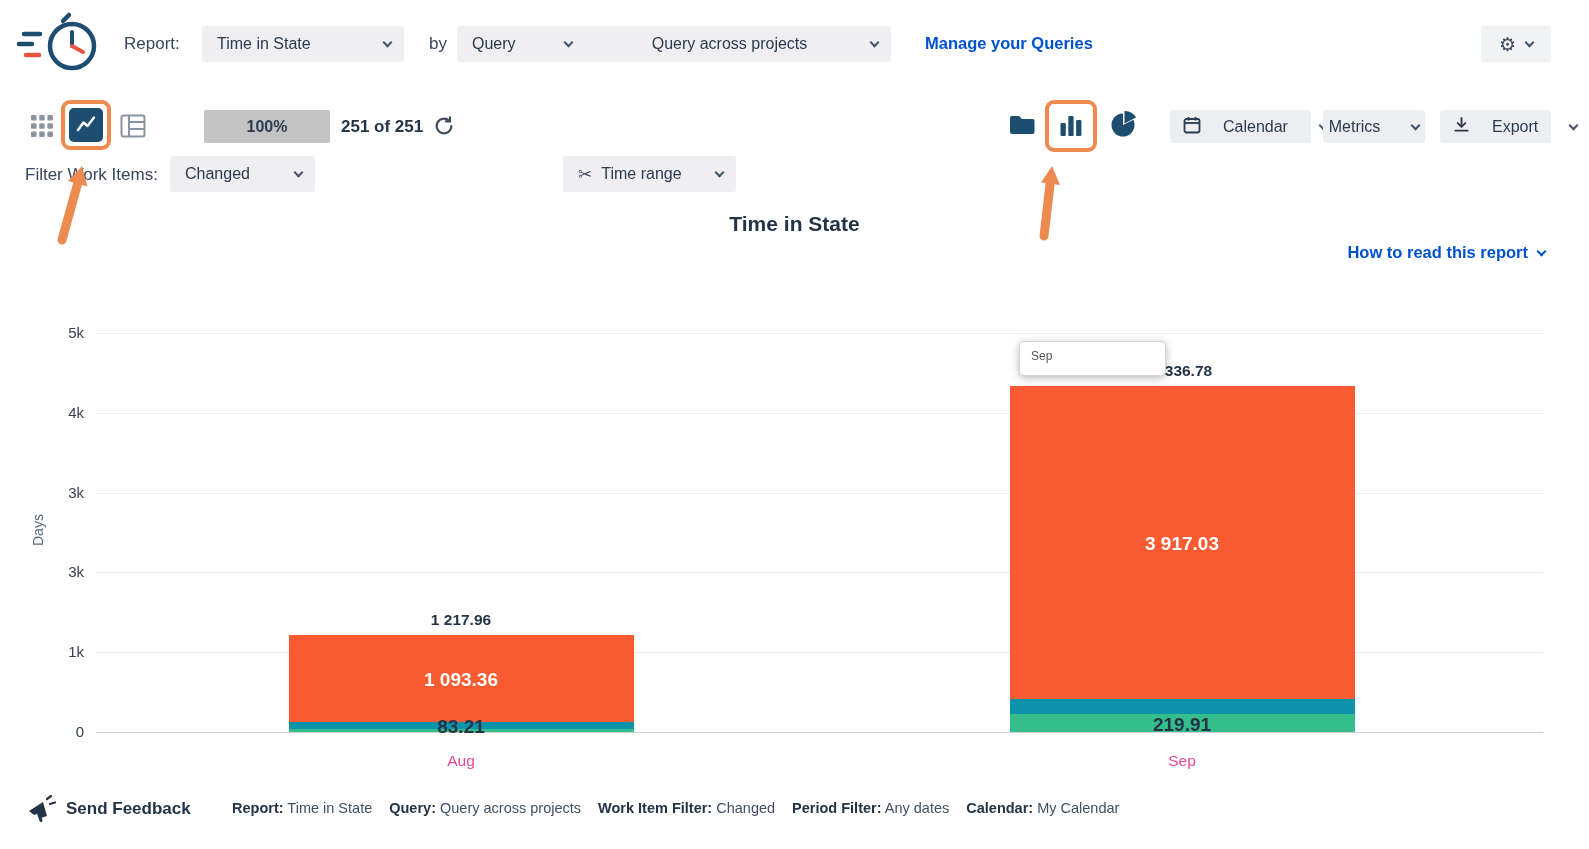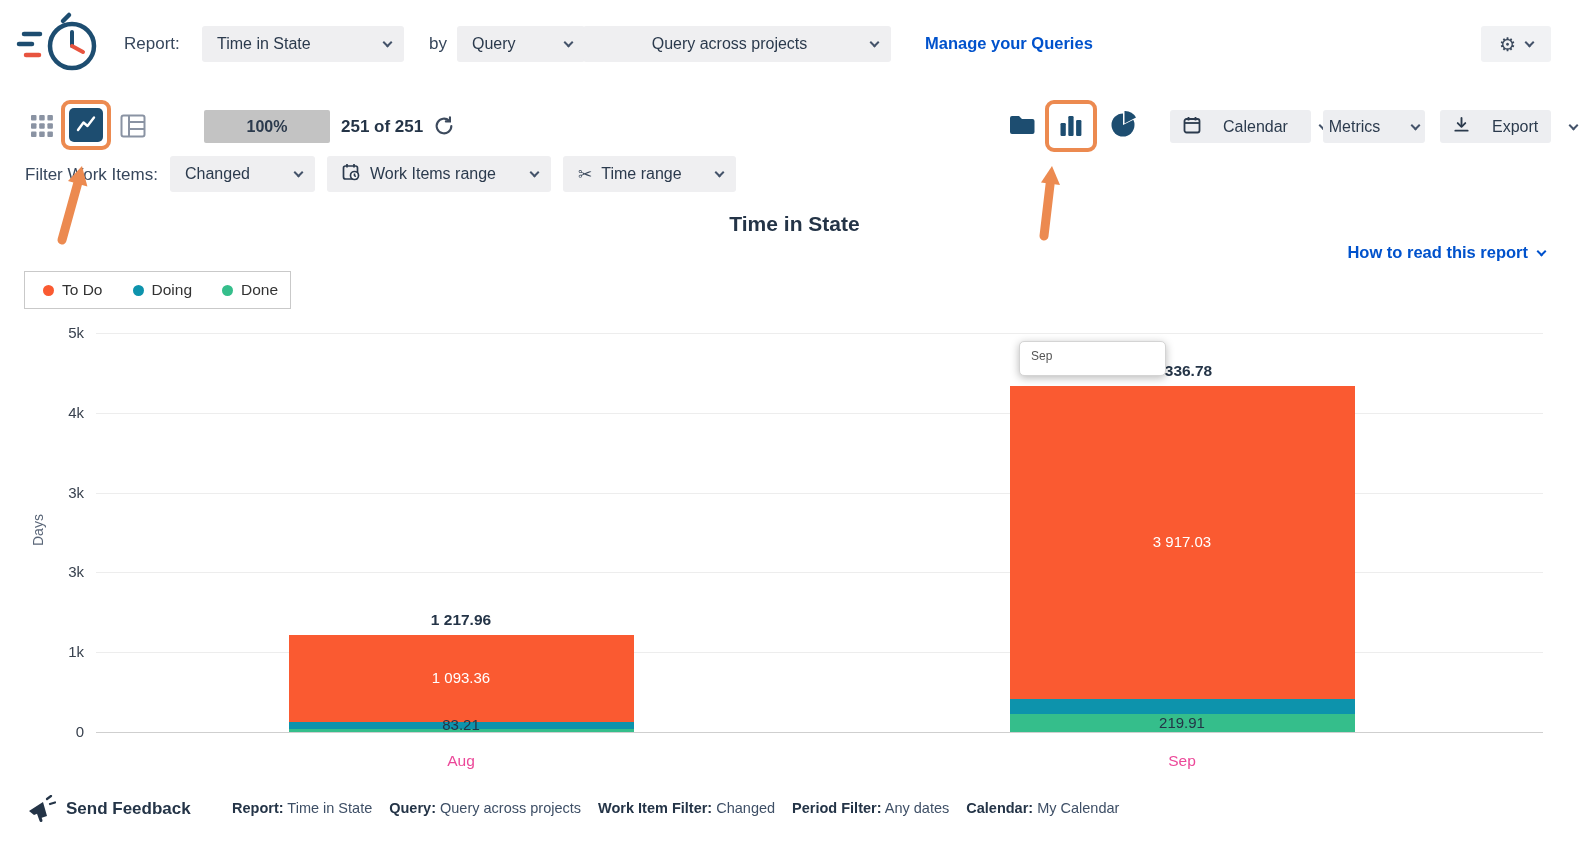--- a/index.html
+++ b/index.html
@@ -38,21 +38,21 @@
           border:1px solid #c9c9c9;background:#fff}
   .legend-item{display:flex;align-items:center;gap:8px;cursor:pointer}
   .legend-dot{width:11px;height:11px;border-radius:50%;display:inline-block}
   .legend-label{font-size:15.5px;color:#333}
   .gridline{position:absolute;height:1px;background:#ededed}
   .gridline.axisline{background:#cfcfcf}
   .ytick{position:absolute;text-align:right;font-size:15px;color:#38414e;width:84px;left:0}
   .xtick{position:absolute;text-align:center;font-size:15.5px;color:#ec4899}
   .seg{position:absolute}
   .total-label{position:absolute;text-align:center;font-weight:bold;font-size:15.5px;color:#243447;z-index:2;white-space:nowrap}
-  .seg-label{position:absolute;text-align:center;font-weight:normal;font-size:15px;z-index:3;white-space:nowrap}
+  .seg-label{position:absolute;text-align:center;font-weight:bold;font-size:19px;z-index:3;white-space:nowrap}
   .seg-label.light{color:#fff}
   .seg-label.dark{color:#243447}
   .y-axis-title{left:28px;top:478px;width:20px;height:104px;display:flex;align-items:center;justify-content:center;
                 writing-mode:vertical-rl;transform:rotate(180deg);font-size:14px;color:#5a6678}
 
   
   .tooltip{left:1019px;top:341px;width:147px;background:#fff;border:1px solid #d4d4d4;border-radius:5px;
            box-shadow:0 2px 8px rgba(0,0,0,.28);padding:7px 11px 9px;z-index:10}
   .tt-title{font-size:12px;color:#555;margin-bottom:3px}
   .tt-row{font-size:13px;line-height:18px;white-space:nowrap}
@@ -224,35 +224,20 @@
     <i class="chev"></i>
   </button>
 
   <span class="abs lbl" style="left:25px;top:165px;font-weight:500">Filter Work Items:</span>
 
   <button class="dd abs" style="left:170px;top:156px;width:145px">
     <span class="val">Changed</span>
     <i class="chev"></i>
   </button>
 
-  <button class="dd abs" style="left:327px;top:156px;width:224px">
-    <span style="display:flex;align-items:center;gap:9px">
-      <span>
-        <svg width="19" height="19" viewBox="0 0 19 19" fill="none" stroke="#2b3a4d" stroke-width="1.7">
-          <rect x="1.5" y="3" width="14" height="13" rx="2"></rect>
-            <line x1="5" y1="1" x2="5" y2="4.5"></line>
-            <line x1="12" y1="1" x2="12" y2="4.5"></line>
-          <circle cx="12.5" cy="12.5" r="4" fill="#fff"></circle>
-            <path d="M12.5 10.6v2l1.4 1"></path>
-        </svg>
-      </span>
-      <span class="val">Work Items range</span>
-    </span>
-    <i class="chev"></i>
-  </button>
 
   <button class="dd abs" style="left:563px;top:156px;width:173px">
     <span style="display:flex;align-items:center;gap:9px">
       <span class="glyph" style="font-size:17px">✂</span>
       <span class="val">Time range</span>
     </span>
     <i class="chev"></i>
   </button>
 
   <svg class="abs" style="left:40px;top:158px;z-index:20;pointer-events:none" width="60" height="92">
@@ -264,34 +249,20 @@
     <polygon points="22,8 30,27 11,24.5" fill="#ec8a50"></polygon>
   </svg>
 
   <div class="abs page-title" style="left:0;right:0;top:212px">Time in State</div>
 
   <a class="abs link" style="right:44px;top:243px;font-weight:600;display:flex;align-items:center">
     <span>How to read this report</span>
     <i class="chev blue"></i>
   </a>
 
-  <div class="legend abs" style="left:24px;top:271px" id="legend-items">
-      <span class="legend-item">
-        <span class="legend-dot" style="background: rgb(250, 90, 49);"></span>
-        <span class="legend-label">To Do</span>
-      </span>
-      <span class="legend-item">
-        <span class="legend-dot" style="background: rgb(13, 147, 172);"></span>
-        <span class="legend-label">Doing</span>
-      </span>
-      <span class="legend-item">
-        <span class="legend-dot" style="background: rgb(53, 190, 139);"></span>
-        <span class="legend-label">Done</span>
-      </span>
-    </div>
 
   <div class="abs" id="chart-layer" style="left:0;top:0;width:1589px;height:849px">
       <div class="gridline" style="left: 96px; top: 333px; width: 1447px;"></div>
       <div class="ytick" style="top: 324px;">5k</div>
       <div class="gridline" style="left: 96px; top: 412.8px; width: 1447px;"></div>
       <div class="ytick" style="top: 403.8px;">4k</div>
       <div class="gridline" style="left: 96px; top: 492.6px; width: 1447px;"></div>
       <div class="ytick" style="top: 483.6px;">3k</div>
       <div class="gridline" style="left: 96px; top: 572.4px; width: 1447px;"></div>
       <div class="ytick" style="top: 563.4px;">3k</div>

